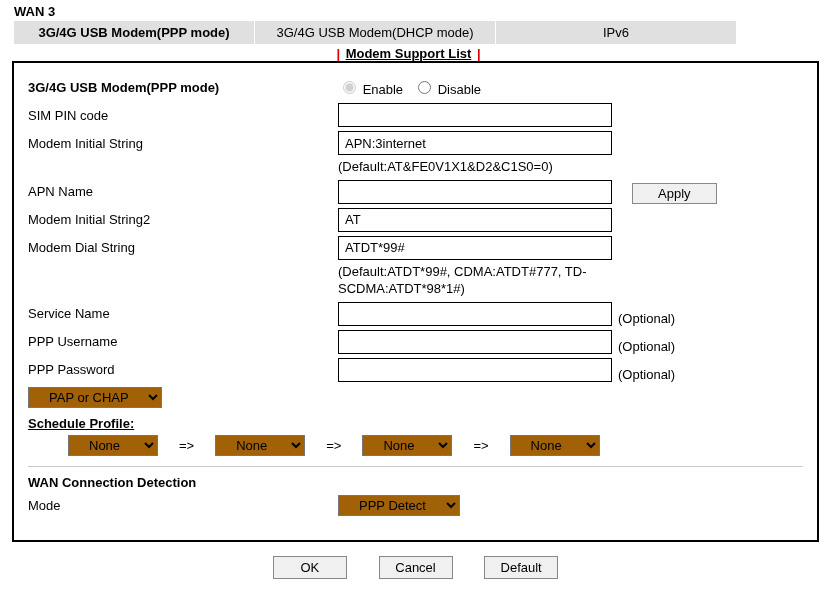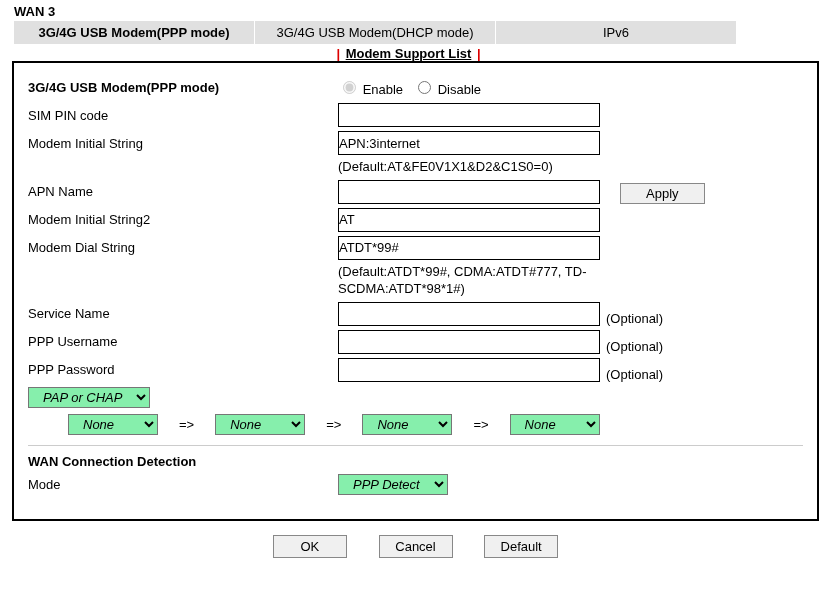--- a/index.html
+++ b/index.html
@@ -68,31 +68,30 @@
     font-weight: bold;
   }
   .field {
     display: flex;
     align-items: flex-end;
     flex: 1;
   }
   input[type="text"], input[type="password"] {
     border: 1px solid #000;
     font-size: 13px;
-    padding: 2px 0;
+    padding: 2px 6px;
     height: 18px;
     width: 260px;
     background: #fff;
   }
   select {
     font-size: 13px;
     border: 1px solid #767676;
-    background: #86efac;
-    padding: 1px 10px;
-    font-style: italic;
+    background: #a16207;
+    padding: 1px 16px;
   }
   .radio-group label {
     margin-right: 10px;
     font-size: 13px;
     cursor: pointer;
   }
   .hint {
     font-size: 13px;
     color: #000;
     margin-left: 310px;
@@ -240,20 +239,21 @@
   </div>
 
   <div class="row">
     <div class="field">
       <select>
         <option>PAP or CHAP</option>
       </select>
     </div>
   </div>
 
+  <div class="schedule-label"><span>Schedule Profile</span>:</div>
   <div class="schedule-row">
     <select style="width:90px"><option>None</option></select>
     <span>=&gt;</span>
     <select style="width:90px"><option>None</option></select>
     <span>=&gt;</span>
     <select style="width:90px"><option>None</option></select>
     <span>=&gt;</span>
     <select style="width:90px"><option>None</option></select>
   </div>
 

